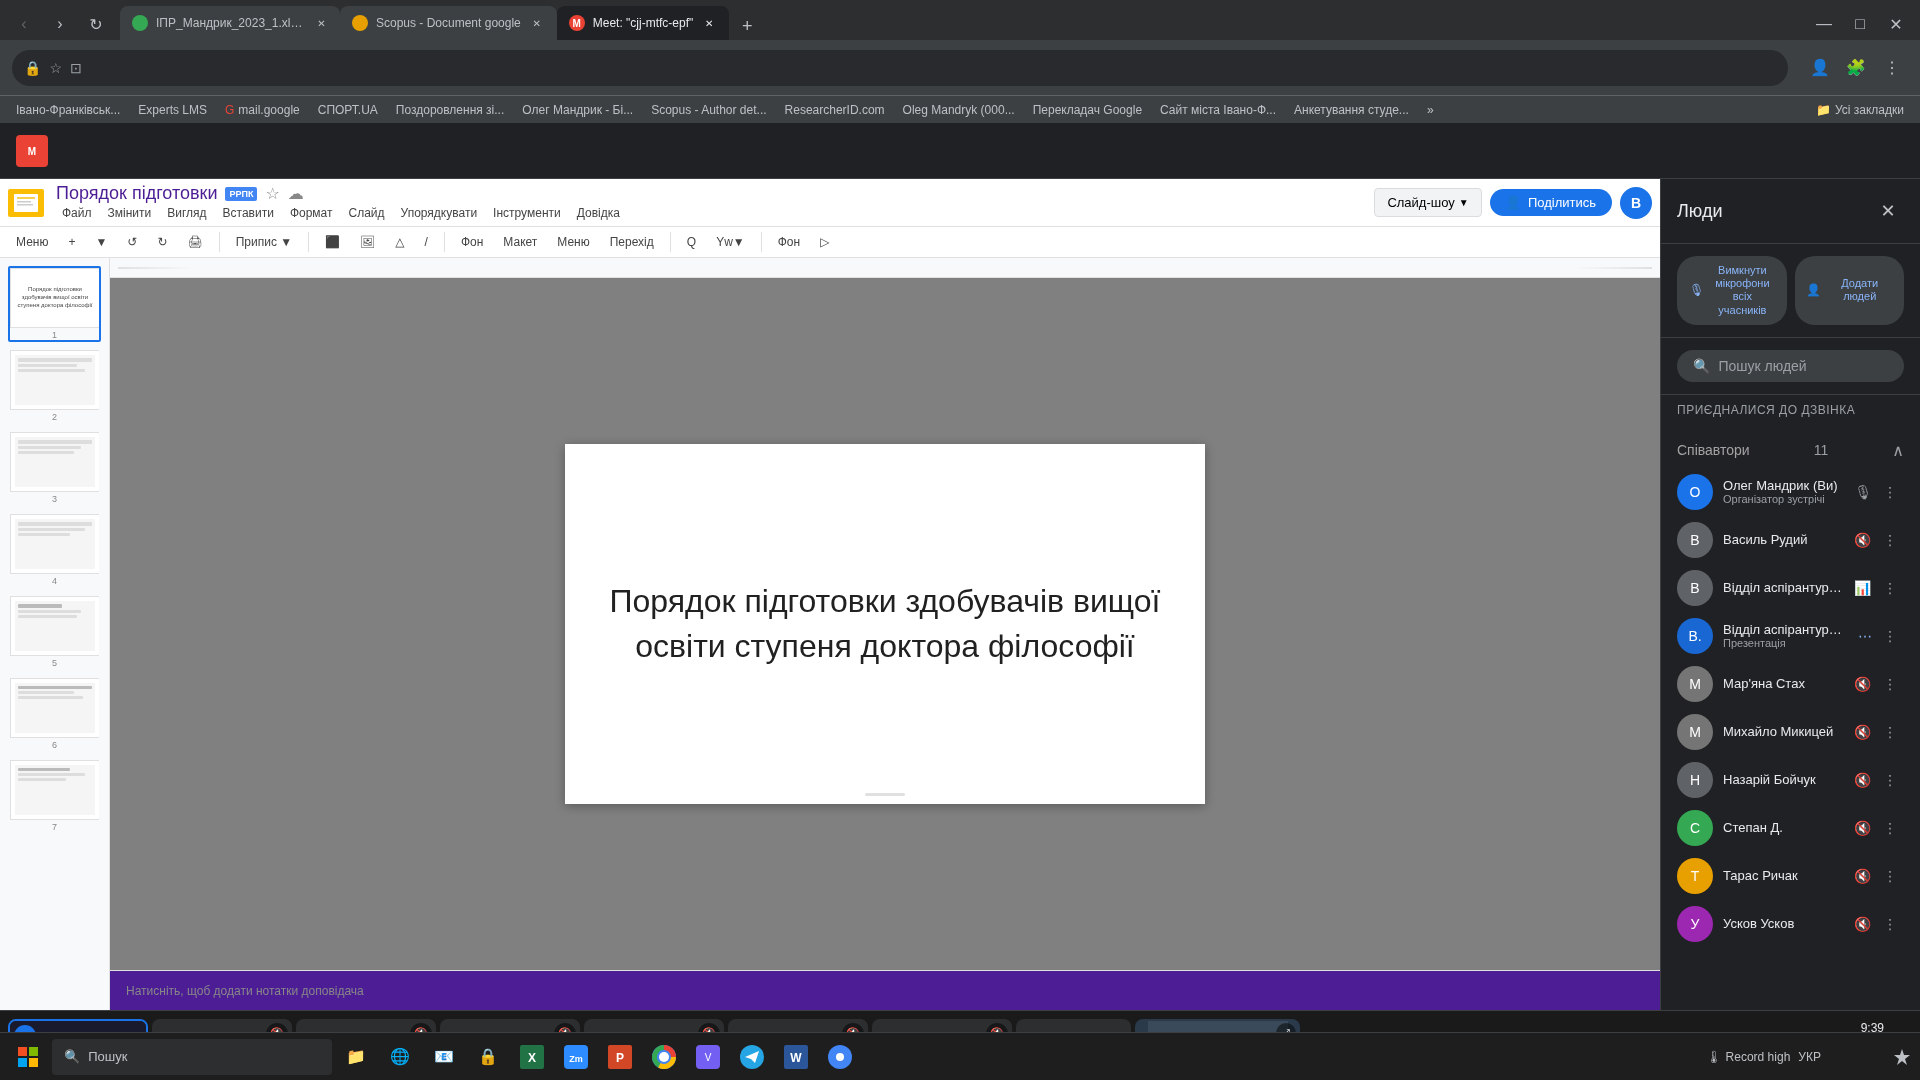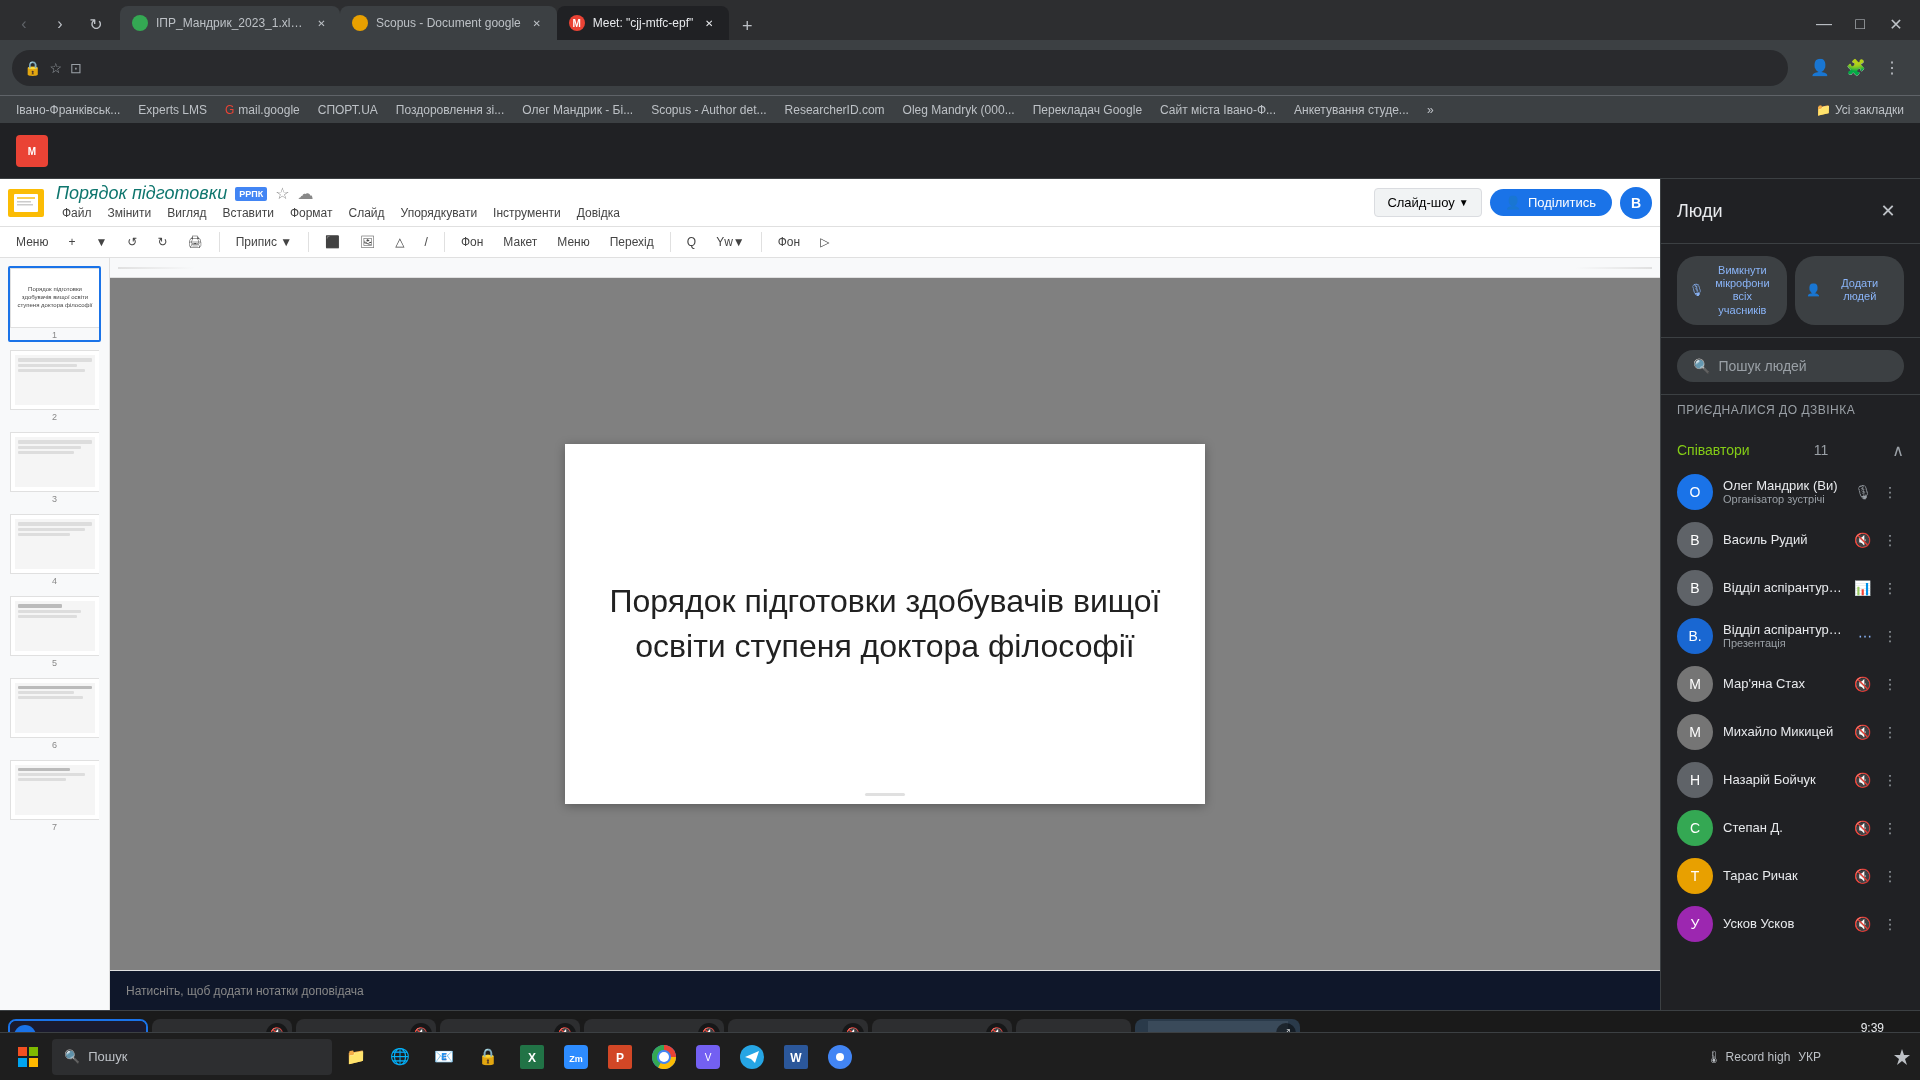--- a/index.html
+++ b/index.html
@@ -33,53 +33,53 @@
     .main-area { display: flex; height: calc(1080px - 95px - 56px - 50px - 48px); }
 
     
     .presentation-panel { flex: 1; background: #1e1e1e; overflow: hidden; position: relative; }
     
     
     .slides-container { height: 100%; display: flex; flex-direction: column; background: #f8f9fa; }
     .slides-header { background: #fff; border-bottom: 1px solid #e0e0e0; padding: 4px 8px; display: flex; align-items: center; gap: 8px; flex-shrink: 0; }
     .slides-logo { width: 40px; height: 30px; display: flex; align-items: center; }
     .slides-title-area { flex: 1; display: flex; flex-direction: column; }
-    .slides-title { font-size: 18px; color: #0f766e; font-style: italic; }
+    .slides-title { font-size: 18px; color: #4c1d95; }
     .slides-menu-bar { display: flex; gap: 4px; font-size: 12px; color: #444; }
     .slides-menu-item { padding: 2px 6px; cursor: pointer; border-radius: 2px; }
     .slides-toolbar { background: #fff; border-bottom: 1px solid #e0e0e0; padding: 4px 8px; display: flex; align-items: center; gap: 4px; flex-shrink: 0; flex-wrap: nowrap; overflow: hidden; }
     .toolbar-btn { padding: 4px 8px; font-size: 12px; color: #444; cursor: pointer; border-radius: 2px; white-space: nowrap; }
     .toolbar-separator { width: 1px; height: 20px; background: #e0e0e0; margin: 0 4px; }
     
     .slides-body { flex: 1; display: flex; overflow: hidden; }
     .slides-filmstrip { width: 110px; background: #f8f9fa; border-right: 1px solid #e0e0e0; overflow-y: auto; padding: 8px; flex-shrink: 0; }
     .slide-thumb { margin-bottom: 6px; cursor: pointer; border-radius: 2px; overflow: hidden; border: 2px solid transparent; position: relative; }
     .slide-thumb.active { border-color: #1a73e8; }
     .slide-thumb-inner { background: white; width: 90px; height: 60px; display: flex; align-items: center; justify-content: center; font-size: 7px; color: #444; text-align: center; padding: 4px; border: 1px solid #e0e0e0; }
     .slide-thumb-num { font-size: 9px; color: #888; text-align: center; margin-top: 2px; }
     
     .slides-main { flex: 1; background: #808080; display: flex; flex-direction: column; align-items: center; justify-content: center; overflow: hidden; }
     .slide-canvas-wrapper { flex: 1; display: flex; align-items: center; justify-content: center; padding: 20px; width: 100%; }
     .slide-canvas { background: white; width: 640px; height: 360px; display: flex; align-items: center; justify-content: center; box-shadow: 0 2px 10px rgba(0,0,0,0.3); position: relative; }
     .slide-text-main { text-align: center; font-size: 32px; color: #212121; font-family: Arial, sans-serif; line-height: 1.4; }
-    .slide-speaker-notes { height: 40px; background: #0f172a; border-top: 1px solid #e0e0e0; display: flex; align-items: center; padding: 0 16px; font-size: 12px; color: #888; width: 100%; }
+    .slide-speaker-notes { height: 40px; background: #4c1d95; border-top: 1px solid #e0e0e0; display: flex; align-items: center; padding: 0 16px; font-size: 12px; color: #888; width: 100%; }
 
     
     .people-panel { width: 260px; background: #202124; border-left: 1px solid #3c4043; display: flex; flex-direction: column; flex-shrink: 0; }
     .people-header { display: flex; align-items: center; justify-content: space-between; padding: 16px; border-bottom: 1px solid #3c4043; }
     .people-title { color: #e8eaed; font-size: 18px; font-weight: 500; }
     .people-close { width: 32px; height: 32px; border-radius: 50%; display: flex; align-items: center; justify-content: center; color: #bdc1c6; cursor: pointer; font-size: 18px; }
     .people-actions { display: flex; gap: 8px; padding: 12px 16px; border-bottom: 1px solid #3c4043; }
     .people-action-btn { flex: 1; background: #3c4043; border-radius: 20px; padding: 8px 12px; color: #8ab4f8; font-size: 12px; text-align: center; cursor: pointer; display: flex; align-items: center; justify-content: center; gap: 6px; }
     .people-search { padding: 12px 16px; border-bottom: 1px solid #3c4043; }
     .people-search-input { width: 100%; background: #3c4043; border-radius: 20px; padding: 8px 16px; color: #e8eaed; font-size: 14px; border: none; outline: none; display: flex; align-items: center; gap: 8px; }
     .joined-section { padding: 8px 16px; }
     .joined-title { font-size: 12px; color: #9aa0a6; text-transform: uppercase; margin-bottom: 8px; letter-spacing: 0.5px; }
     .cohosts-header { display: flex; align-items: center; justify-content: space-between; padding: 8px 16px; }
-    .cohosts-title { color: #84cc16; font-size: 14px; }
+    .cohosts-title { color: #a3a3a3; font-size: 14px; }
     .cohosts-count { color: #9aa0a6; font-size: 14px; }
     .cohosts-chevron { color: #9aa0a6; font-size: 16px; cursor: pointer; }
     .participant-list { overflow-y: auto; flex: 1; }
     .participant-item { display: flex; align-items: center; padding: 6px 16px; gap: 10px; }
     .participant-avatar { width: 36px; height: 36px; border-radius: 50%; display: flex; align-items: center; justify-content: center; font-size: 14px; font-weight: 500; color: white; flex-shrink: 0; }
     .participant-info { flex: 1; min-width: 0; }
     .participant-name { color: #e8eaed; font-size: 13px; white-space: nowrap; overflow: hidden; text-overflow: ellipsis; }
     .participant-sub { color: #9aa0a6; font-size: 11px; }
     .participant-controls { display: flex; gap: 4px; align-items: center; }
     .participant-ctrl-btn { width: 28px; height: 28px; border-radius: 50%; display: flex; align-items: center; justify-content: center; color: #9aa0a6; cursor: pointer; font-size: 14px; }

